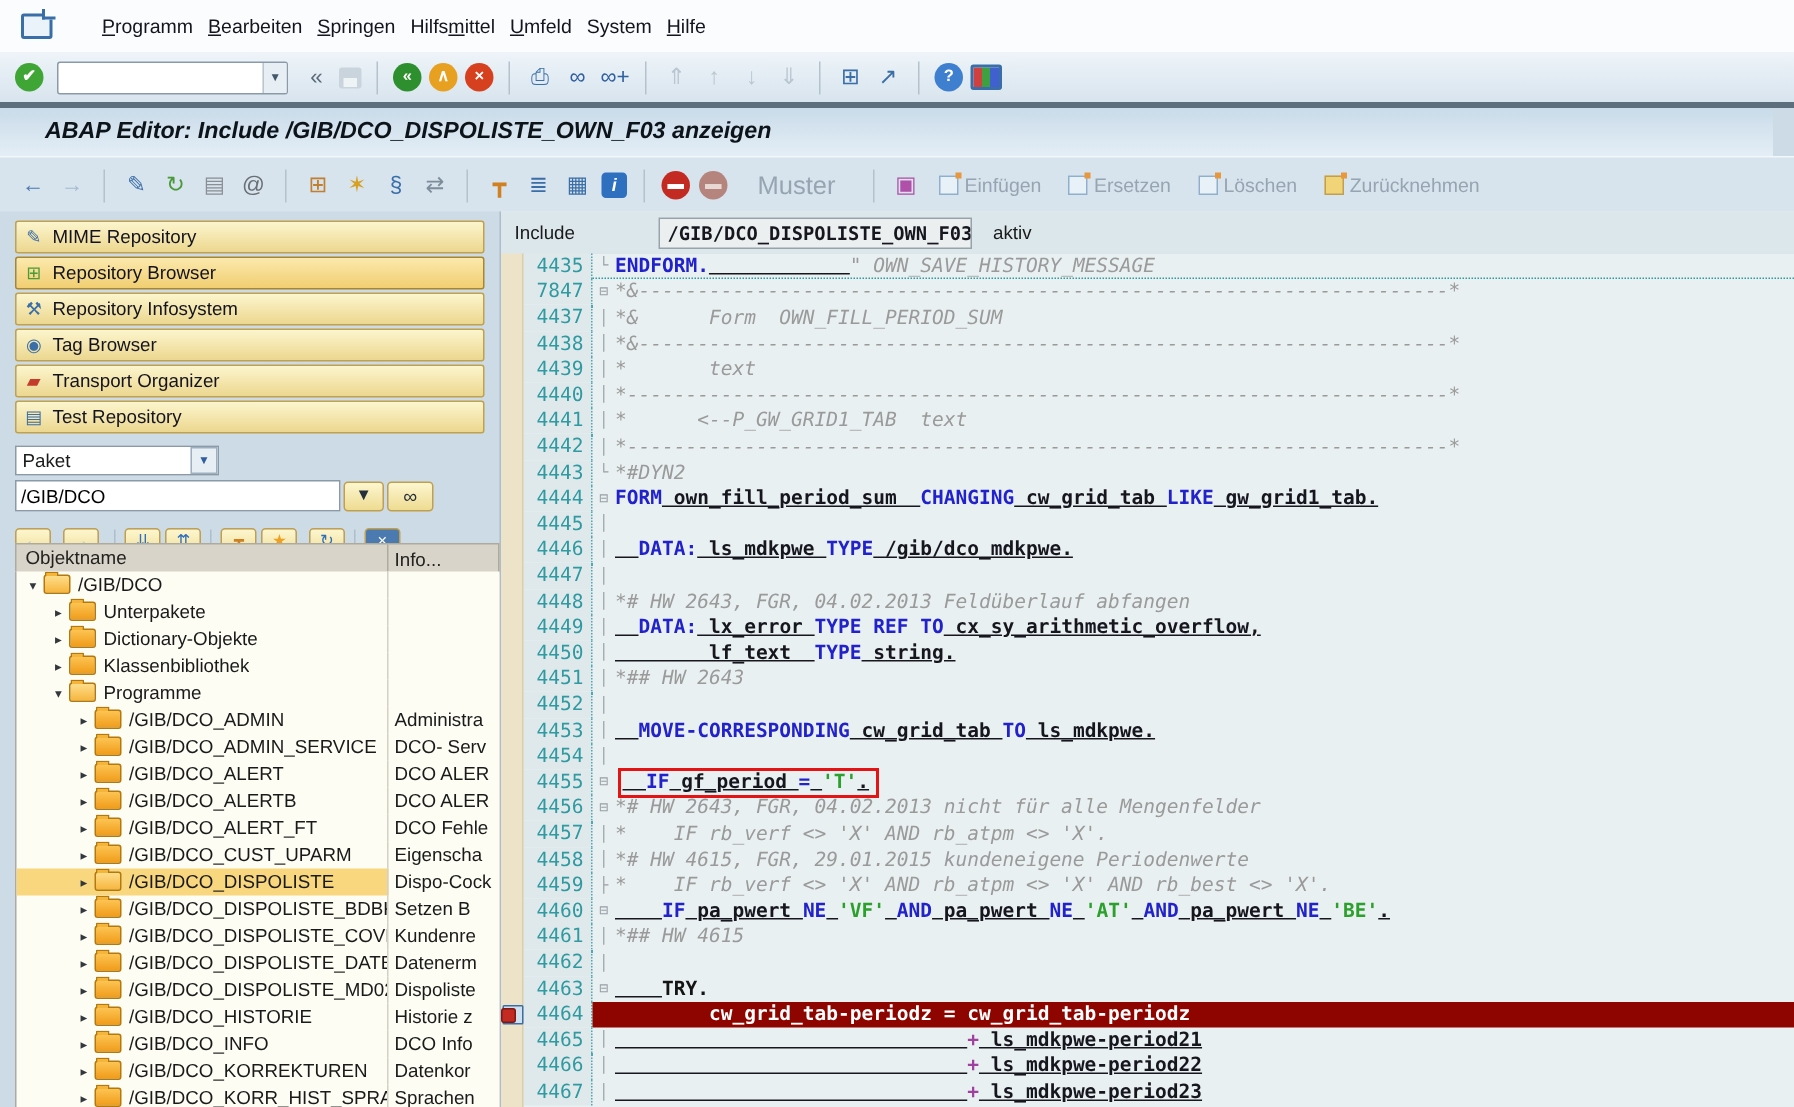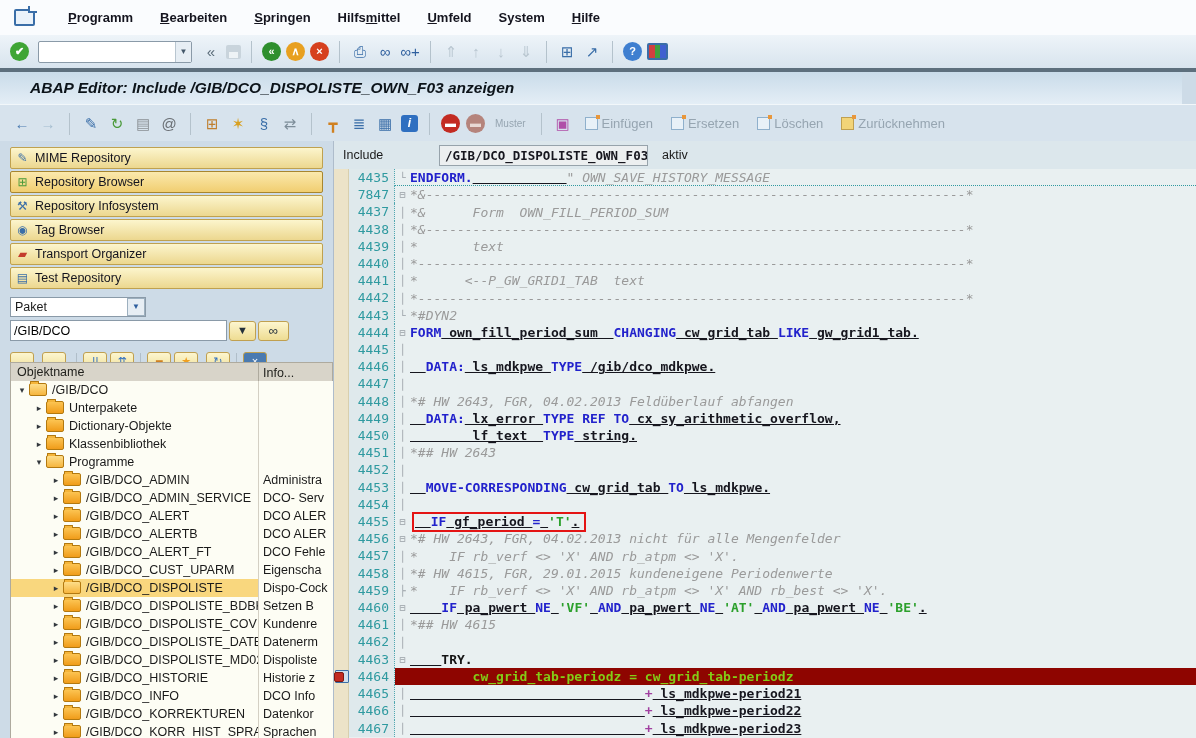--- a/index.html
+++ b/index.html
@@ -38,21 +38,21 @@
   .disk::after{content:"";position:absolute;left:3px;bottom:1px;width:9px;height:6px;background:#eef3f6;}
   
   #title-strip{position:absolute;top:68px;left:0;right:0;height:4px;background:#5d6f7d;}
   #title-bar{position:absolute;top:72px;left:0;right:14px;height:32px;
     background:linear-gradient(#c9dbe9,#e4eef6);display:flex;align-items:center;padding-left:30px;
     font-size:15.5px;font-weight:bold;font-style:italic;color:#0c1319;}
   
   #app-toolbar{position:absolute;top:104px;left:0;right:0;height:37px;background:#d7e3ed;
     border-bottom:1px solid #a9b9c5;border-top:1px solid #f2f7fa;display:flex;align-items:center;
     gap:6px;padding-left:12px;}
-  .tbtn{font-size:10px;color:#96a5b1;margin:0 4px;}
+  .tbtn{font-size:17px;color:#96a5b1;margin:0 14px;}
   .cbtn{display:inline-flex;align-items:center;gap:4px;margin:0 6px;}
   .cb{display:inline-block;width:11px;height:11px;border:1px solid #8fb0cc;background:#e8f1f8;position:relative;}
   .cb::after{content:"";position:absolute;right:-3px;top:-3px;width:4px;height:4px;background:#e8973c;}
   .cb.cbo{background:#f2d478;border-color:#c0a050;}
   .cbl{font-size:13px;color:#96a5b1;}
   .mini-drop{font-size:6px;color:#7d8d99;align-self:flex-end;margin-left:-3px;margin-bottom:2px;}
   
   #main{position:absolute;top:141px;left:0;right:0;bottom:0;}
   #left-panel{position:absolute;top:0;left:0;bottom:0;width:333px;background:#cddbe7;
     border-right:1px solid #aebccb;}
@@ -119,30 +119,30 @@
   .rest.hl{background:#8e0500;}
   .rest.sep{border-bottom:1px dotted #2f9aa0;box-sizing:border-box;}
   .fmark{width:15px;flex:none;text-align:center;color:#9aa0a6;font-size:10px;}
   .codetext{white-space:pre;}
   .seg-t{color:#16161e;font-weight:600;text-decoration:underline;}
   .seg-k{color:#2222cc;font-weight:bold;}
   .seg-c{color:#9a9a9a;font-style:italic;}
   .seg-s{color:#2ca02c;font-weight:600;}
   .seg-p{color:#a040a0;font-weight:bold;}
   .seg-b{color:#141414;font-weight:bold;}
-  .seg-w{color:#84cc16;font-weight:bold;text-align:right;}
+  .seg-w{color:#ffffff;font-weight:bold;text-align:right;}
   .redbox{border:2px solid #e41414;display:inline-block;padding:0 5px 1px 1px;margin-left:2px;}
 </style>
 </head>
 <body>
 
 <div id="app">
   <div id="menu-bar">
     <span id="menubar-icon"></span>
-    <span id="menus" style="display:flex;gap:27px;font-weight:bold;">
+    <span id="menus" style="display:flex;gap:10px;">
         <span class="menu-item"><u>P</u>rogramm</span>
         <span class="menu-item"><u>B</u>earbeiten</span>
         <span class="menu-item"><u>S</u>pringen</span>
         <span class="menu-item">Hilfs<u>m</u>ittel</span>
         <span class="menu-item"><u>U</u>mfeld</span>
         <span class="menu-item">System</span>
         <span class="menu-item"><u>H</u>ilfe</span>
       </span>
   </div>
 

